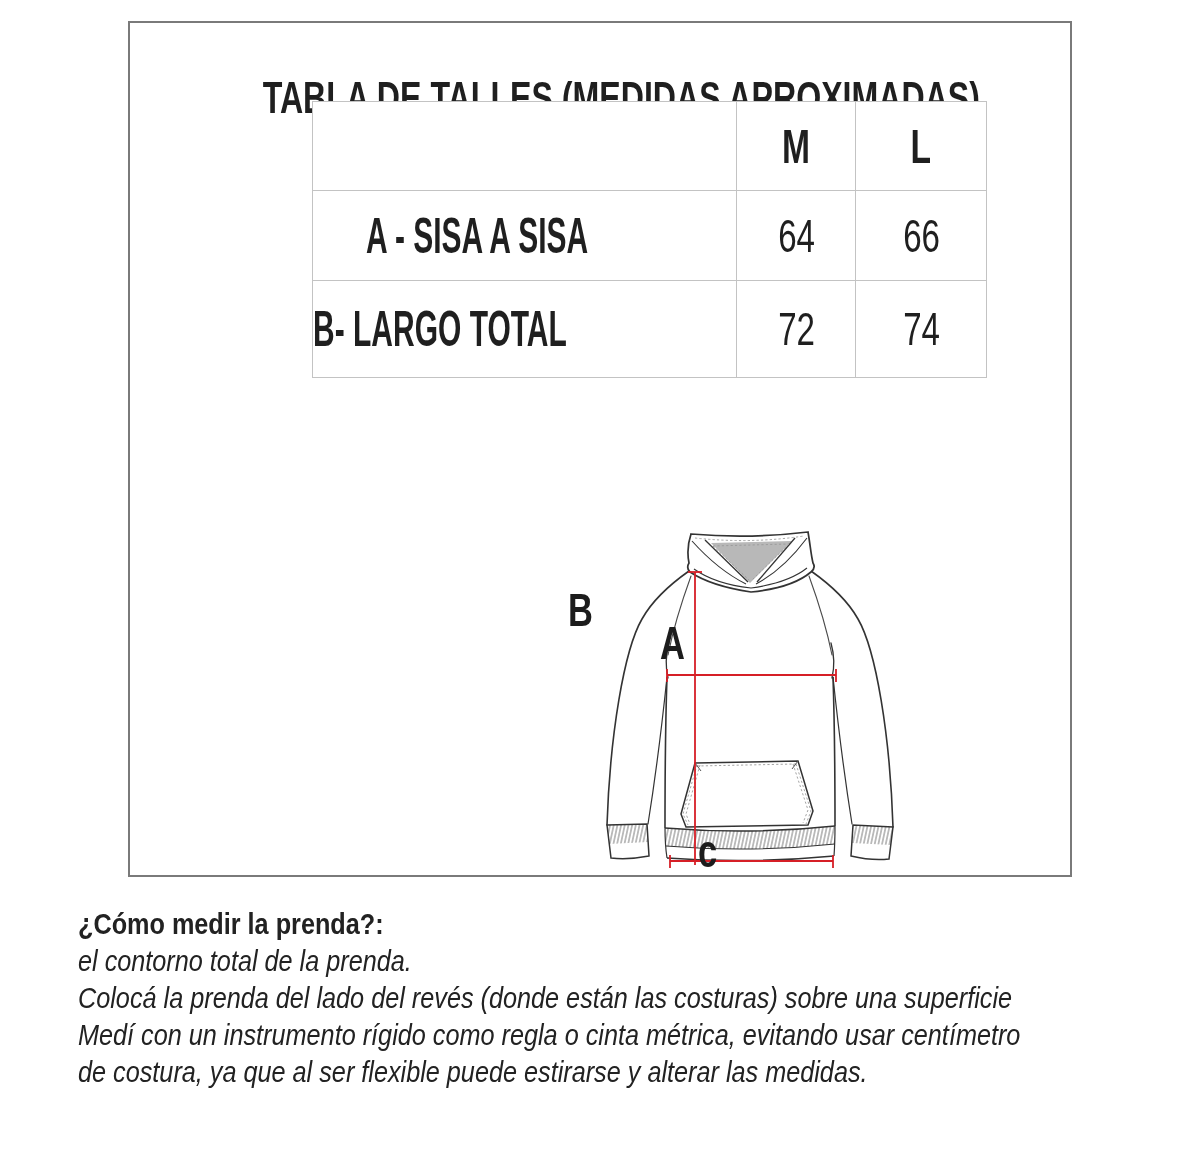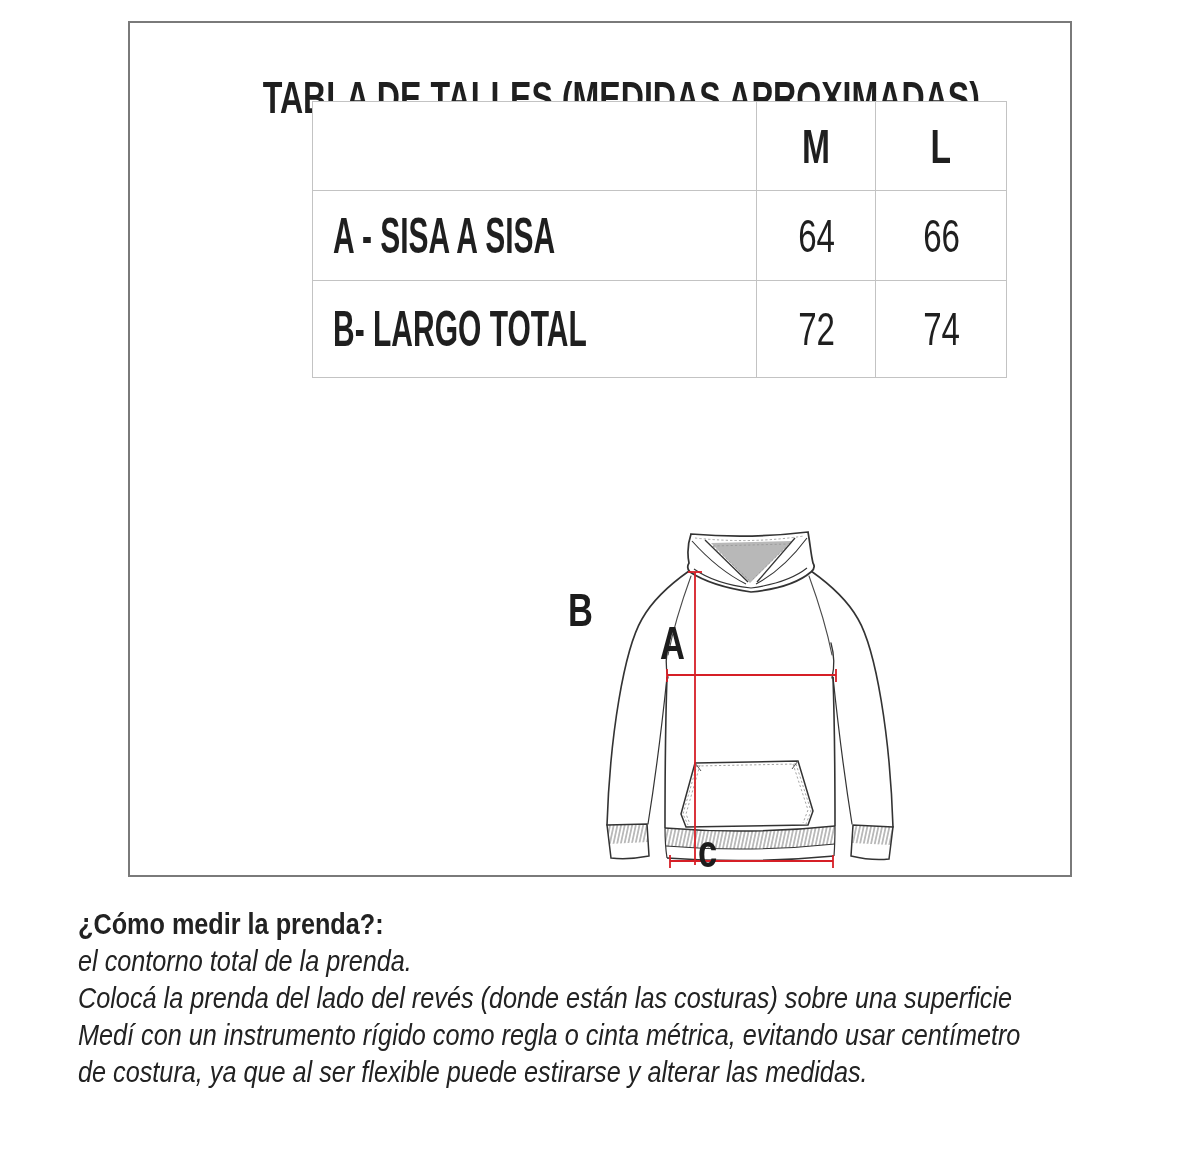--- a/index.html
+++ b/index.html
@@ -8,21 +8,21 @@
   
   .size-box{left:128px;top:21px;width:940px;height:852px;border:2px solid #7a7a7a;background:#fff;}
   
   .cond{display:inline-block;white-space:nowrap;transform-origin:left center;}
   .cx-c{transform-origin:center center;}
   .title-wrap{left:0;top:41px;width:940px;text-align:center;margin-top:9px;}
   .title{font-size:44px;font-weight:bold;transform:scaleX(.73);letter-spacing:0;}
   
   .size-table{left:182px;top:78px;border-collapse:collapse;table-layout:fixed;}
   .size-table td{border:1px solid #c3c3c3;vertical-align:middle;padding:0;background:#fff;}
-  .size-table .c0{width:345px;padding-left:20px;}
+  .size-table .c0{width:345px;text-align:right;}
   .size-table .c1{width:118px;text-align:center;}
   .size-table .c2{width:130px;text-align:center;}
   .hdr{font-size:48px;font-weight:bold;transform:scaleX(.70);}
   .rlabel{font-size:50px;font-weight:bold;transform:scaleX(.60);}
   .val{font-size:46px;font-weight:normal;transform:scaleX(.72);}
   
   .diagram{left:450px;top:502px;}
   .mlabel{font-weight:bold;font-size:46px;line-height:1;color:#1c1c1c;}
   .mlabel .cond{transform:scaleX(.75);}
   

